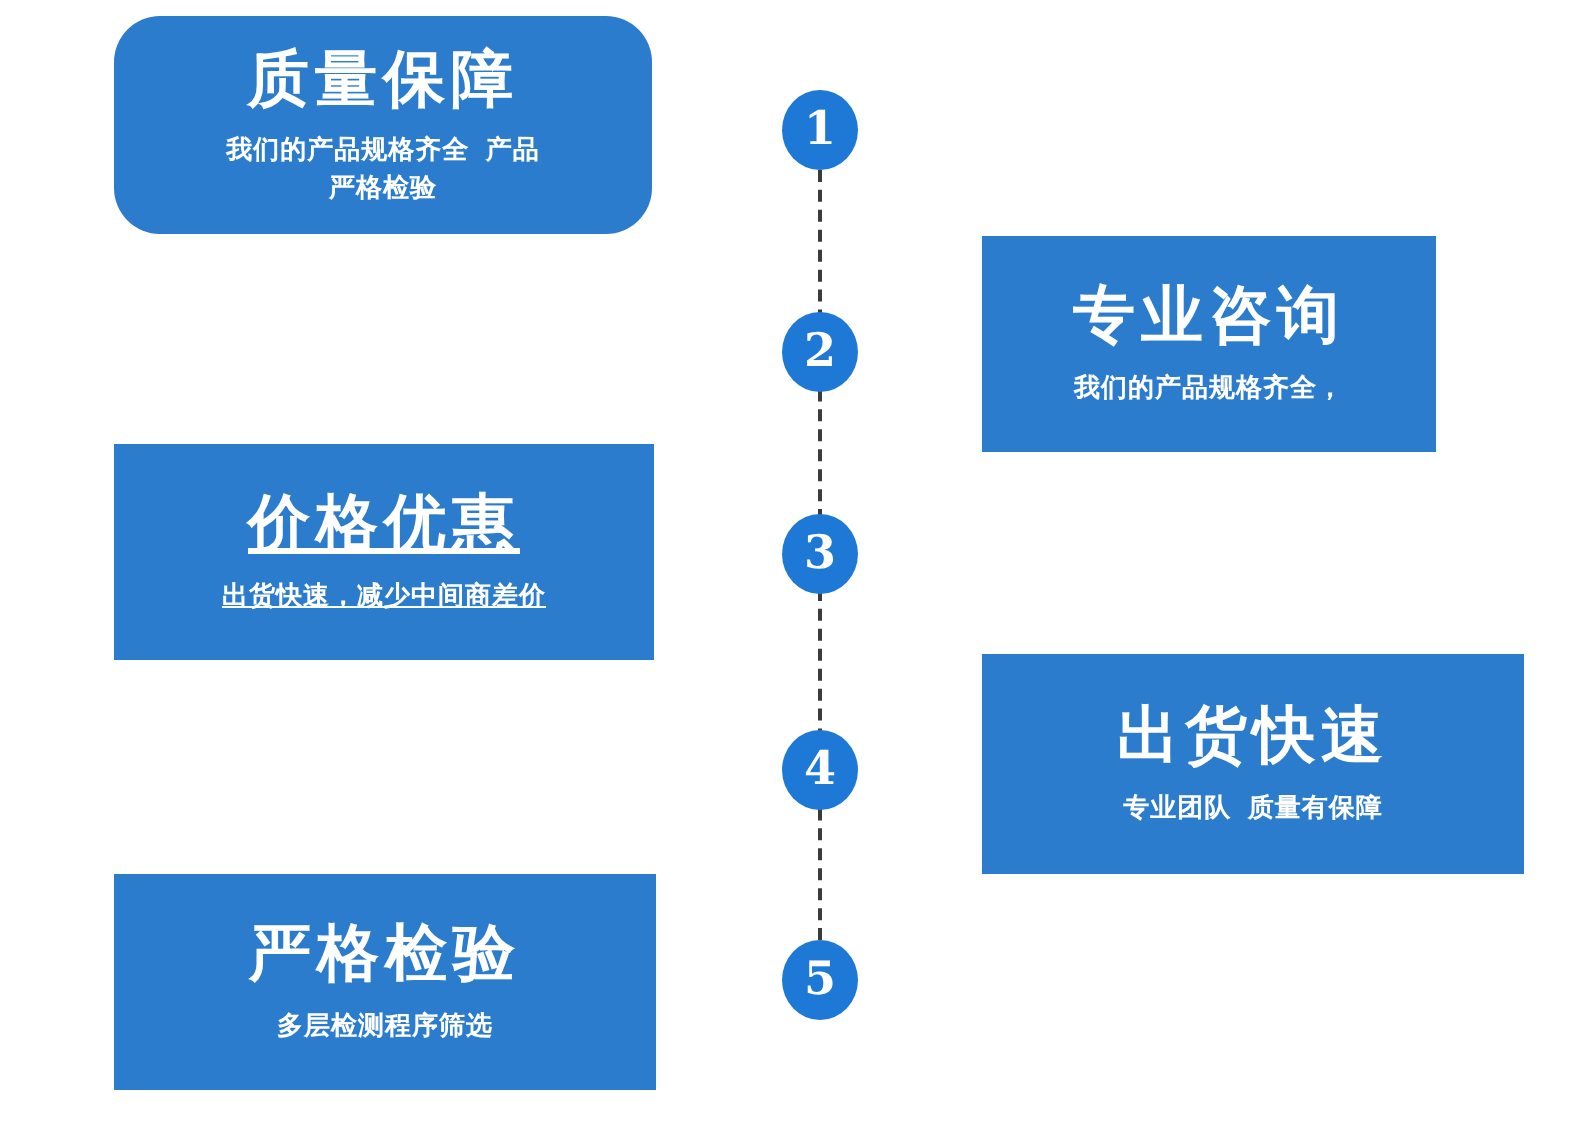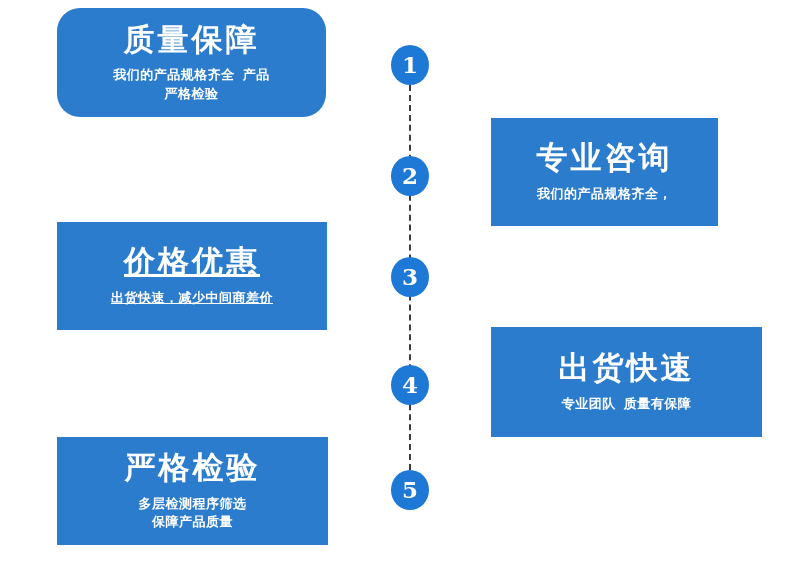--- a/index.html
+++ b/index.html
@@ -97,21 +97,20 @@
   </div>
 
   <div class="feature-box box-4">
     <div class="feature-title">出货快速</div>
     <div class="feature-line">专业团队  质量有保障</div>
   </div>
 
   <div class="feature-box box-5">
     <div class="feature-title">严格检验</div>
     <div class="feature-line">多层检测程序筛选</div>
-    <div class="feature-line">保障产品质量</div>
   </div>
 
   <div class="timeline-node node-1">1</div>
   <div class="timeline-node node-2">2</div>
   <div class="timeline-node node-3">3</div>
   <div class="timeline-node node-4">4</div>
   <div class="timeline-node node-5">5</div>
 
 </div>
 

